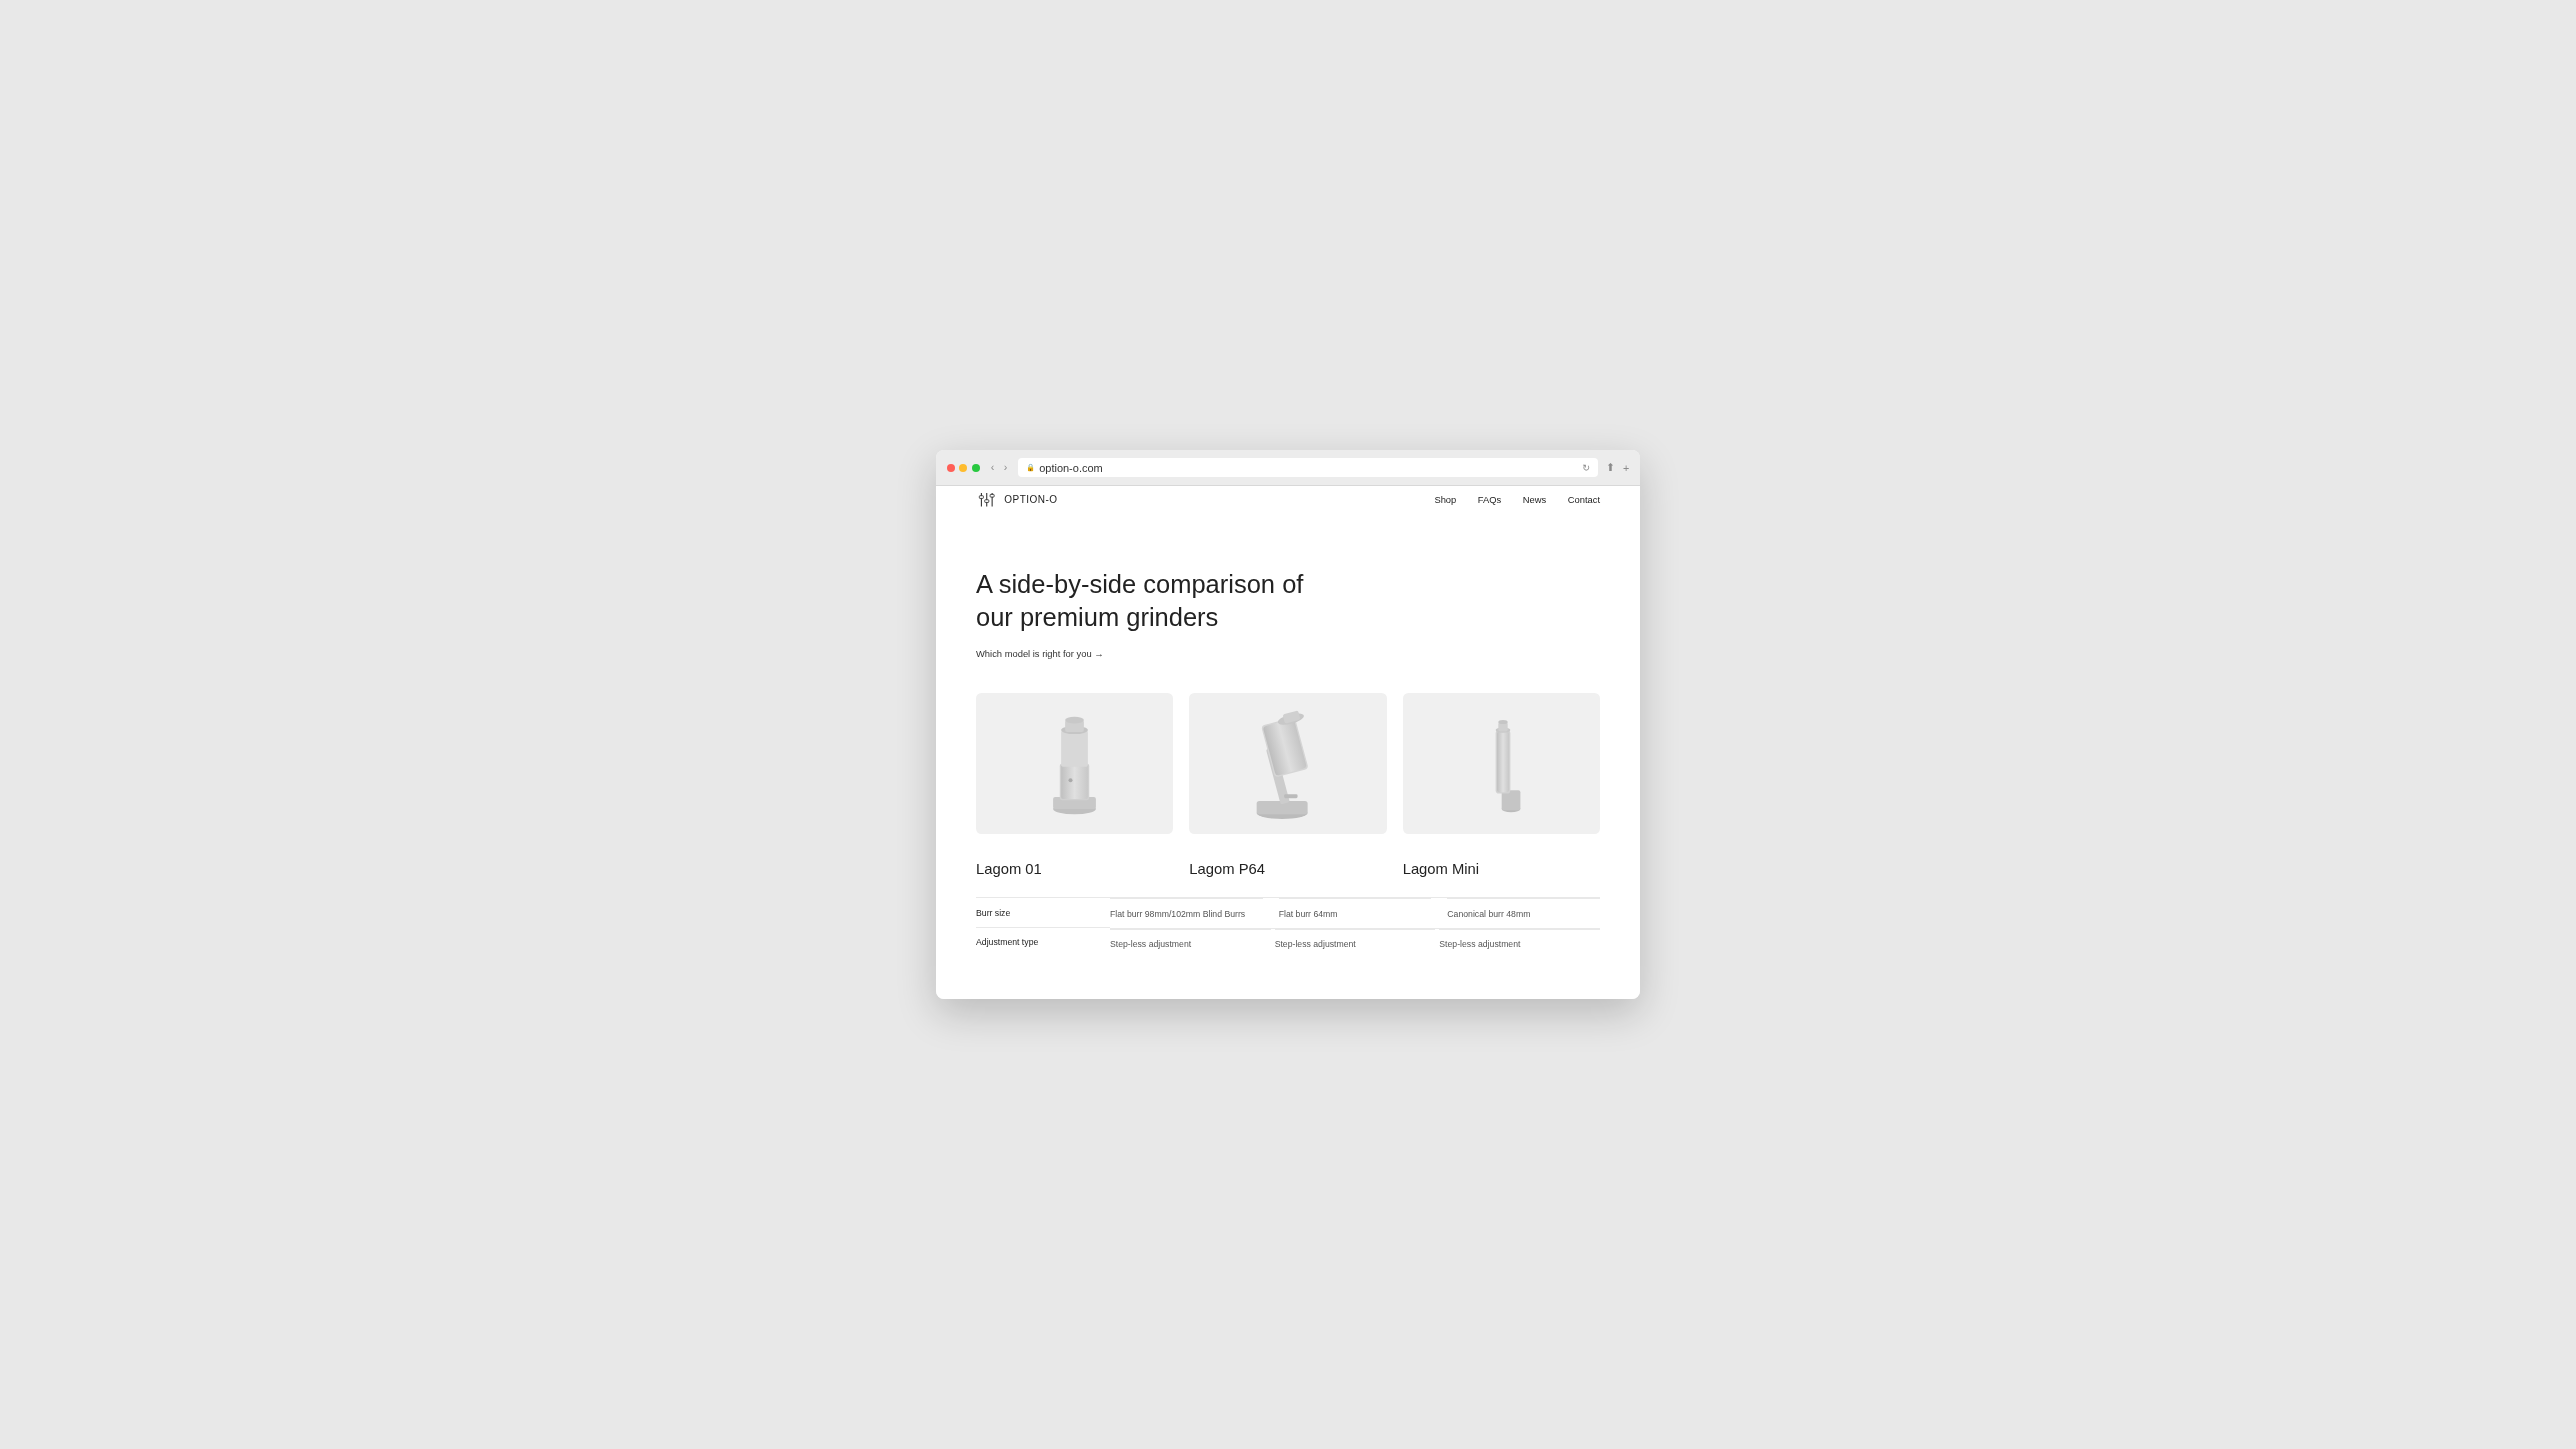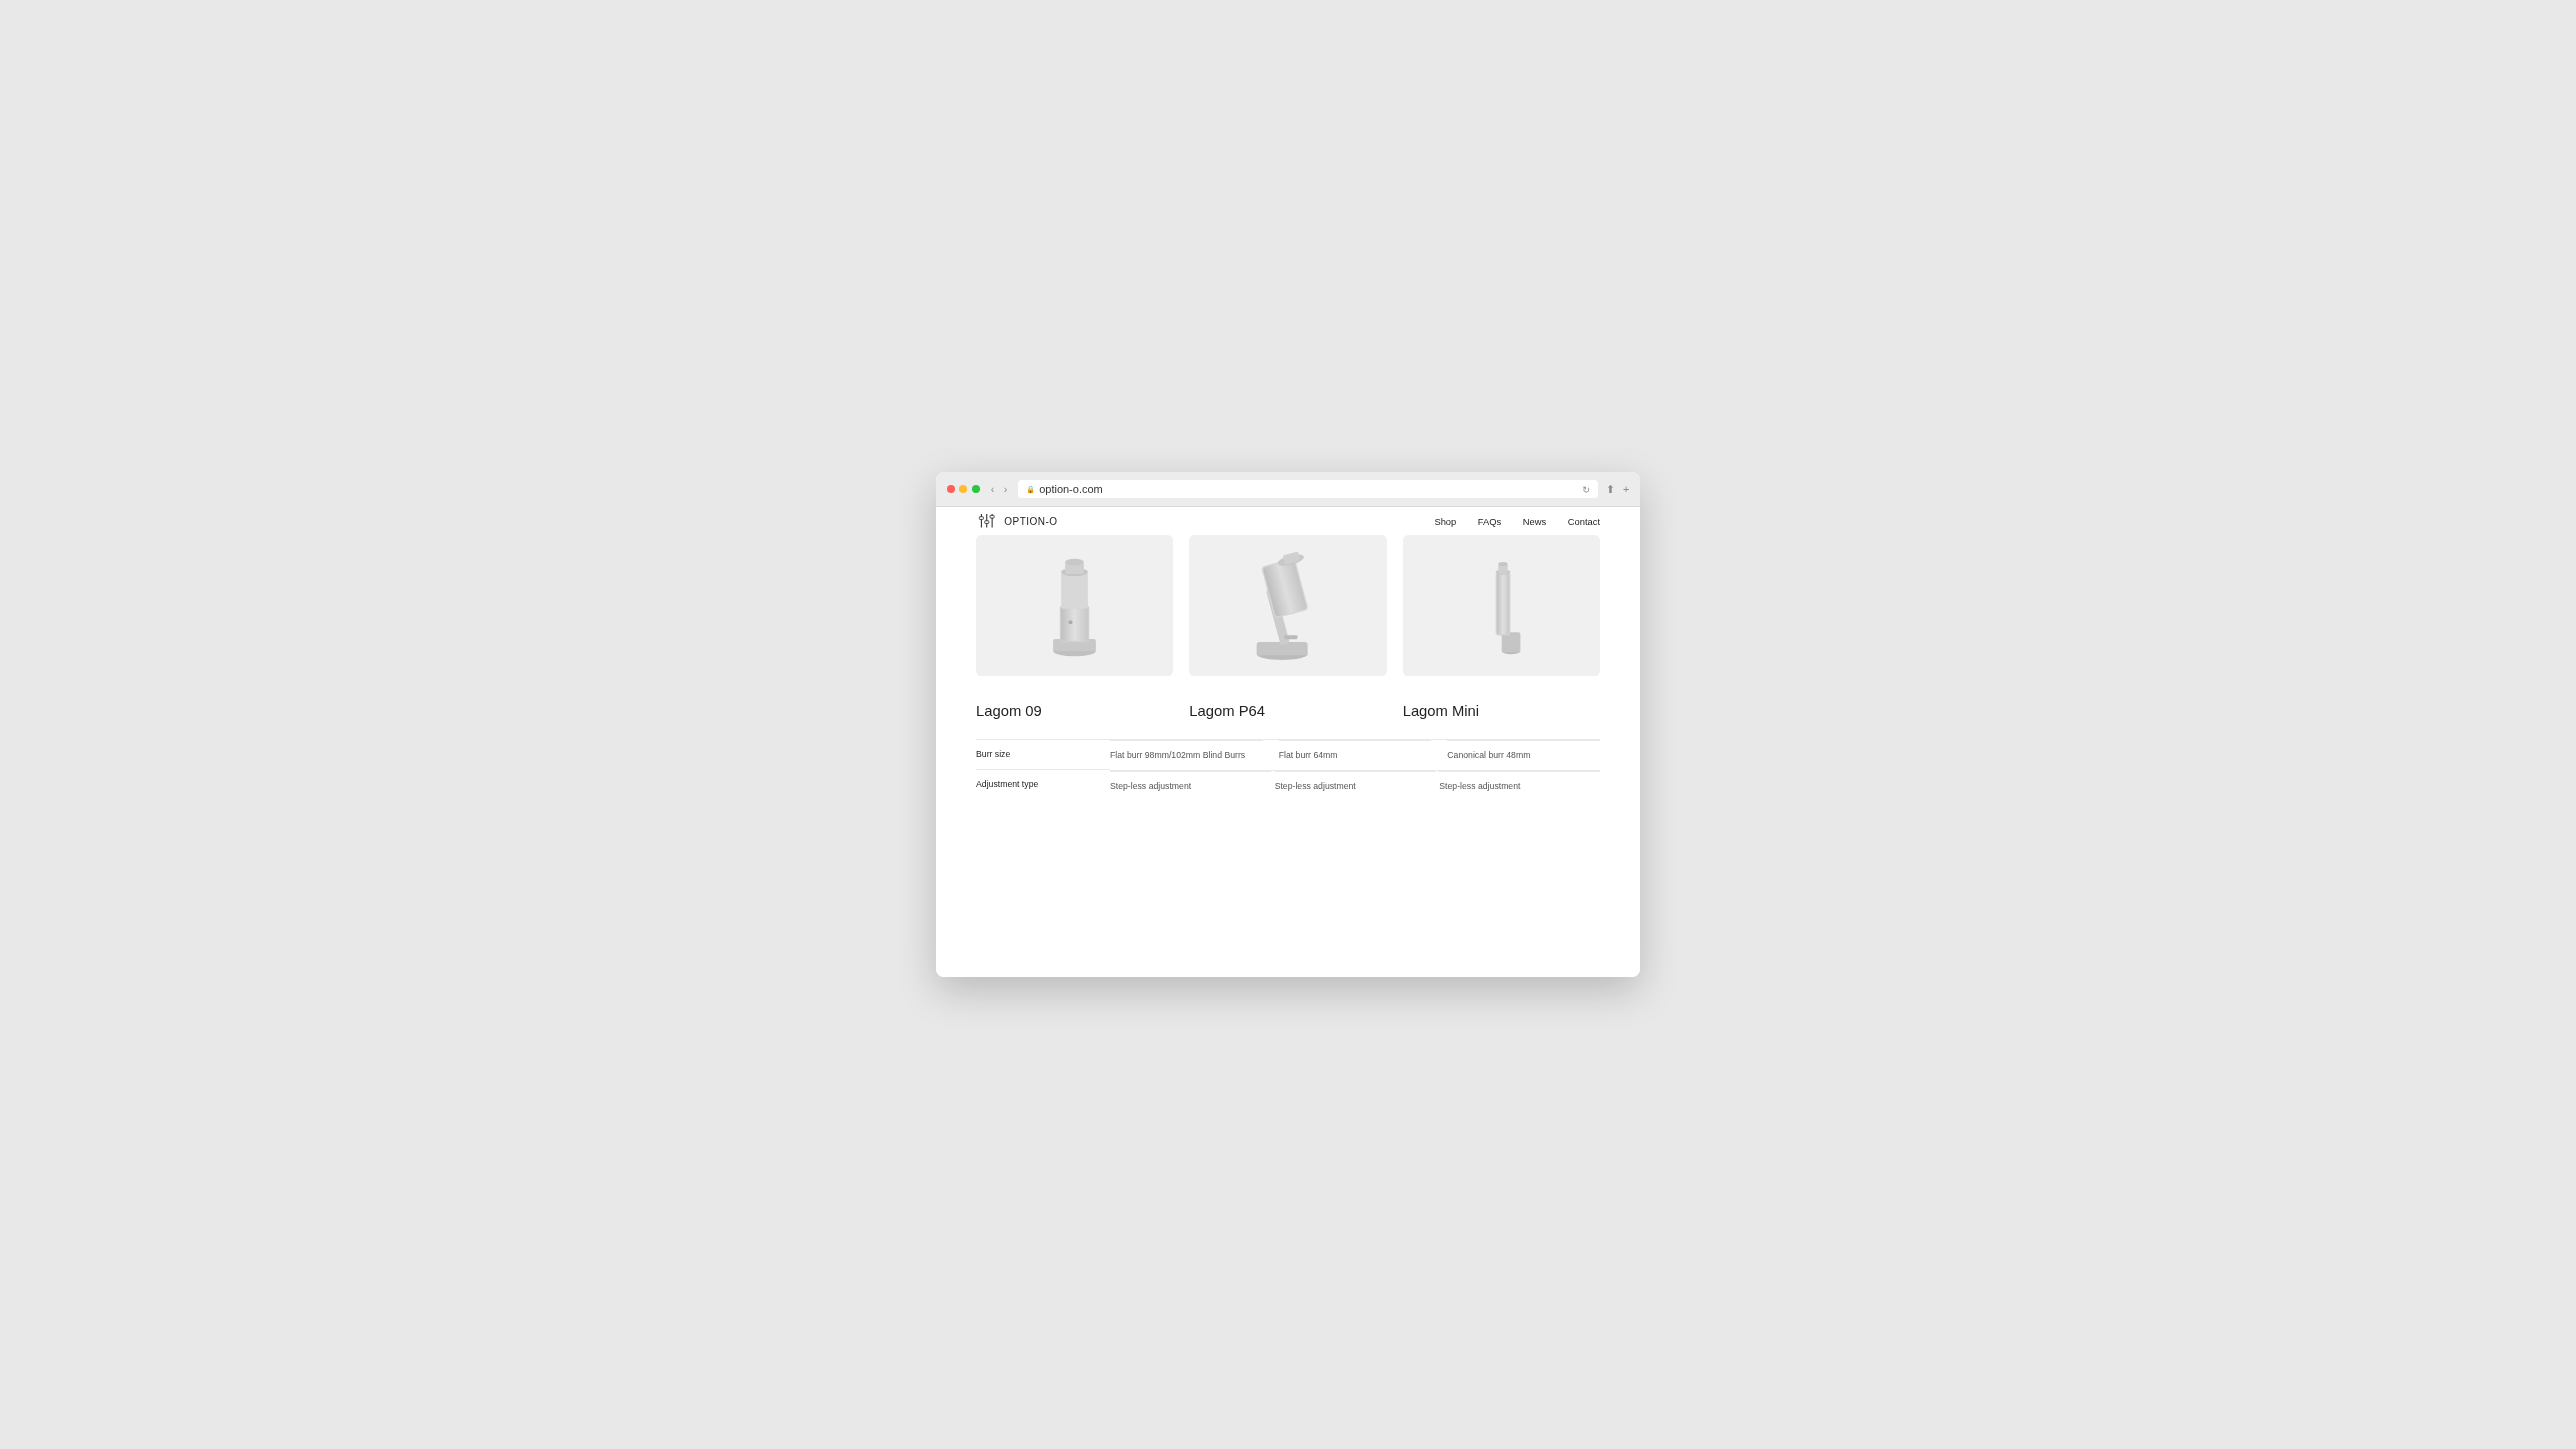--- a/index.html
+++ b/index.html
@@ -271,20 +271,24 @@
         <span class="logo-text">OPTION-O</span>
       </div>
       <nav class="site-nav">
         <a href="#">Shop</a>
         <a href="#">FAQs</a>
         <a href="#">News</a>
         <a href="#">Contact</a>
       </nav>
     </header>
 
+    <section class="hero-section">
+      <h1 class="hero-title">A side-by-side comparison of our premium grinders</h1>
+      <a href="#" class="hero-link">Which model is right for you →</a>
+    </section>
 
     <section class="products-section">
 
       <div class="products-grid">
 
         <div class="product-image-card">
           <svg width="67" height="107" viewBox="0 0 100 160">
 
             <ellipse cx="50" cy="148" rx="32" ry="8" fill="#c0c0c0"></ellipse>
             <rect x="18" y="130" width="64" height="18" rx="3" fill="#c8c8c8"></rect>
@@ -351,21 +355,21 @@
                 <stop offset="0%" stop-color="#c0c0c0"></stop>
                 <stop offset="50%" stop-color="#e0e0e0"></stop>
                 <stop offset="100%" stop-color="#c8c8c8"></stop>
               </linearGradient>
             </defs>
           </svg>
         </div>
       </div>
 
       <div class="product-names-row">
-        <div class="product-name">Lagom 09</div>
+        <div class="product-name">Lagom 01</div>
         <div class="product-name">Lagom P64</div>
         <div class="product-name">Lagom Mini</div>
       </div>
 
       <div style="display: grid; grid-template-columns: 134px 1fr; gap: 0;">
 
         <div>
           <div class="spec-label" style="border-top: 0.7px solid #e8e8e8; padding: 9.4px 0;">Burr size</div>
           <div class="spec-label" style="border-top: 0.7px solid #e8e8e8; padding: 9.4px 0;">Adjustment type</div>
         </div>

